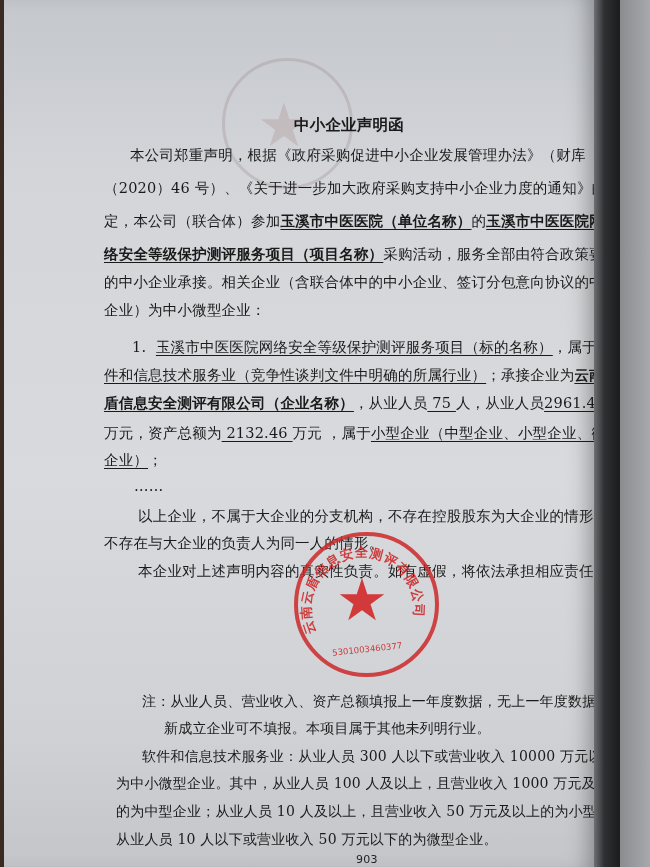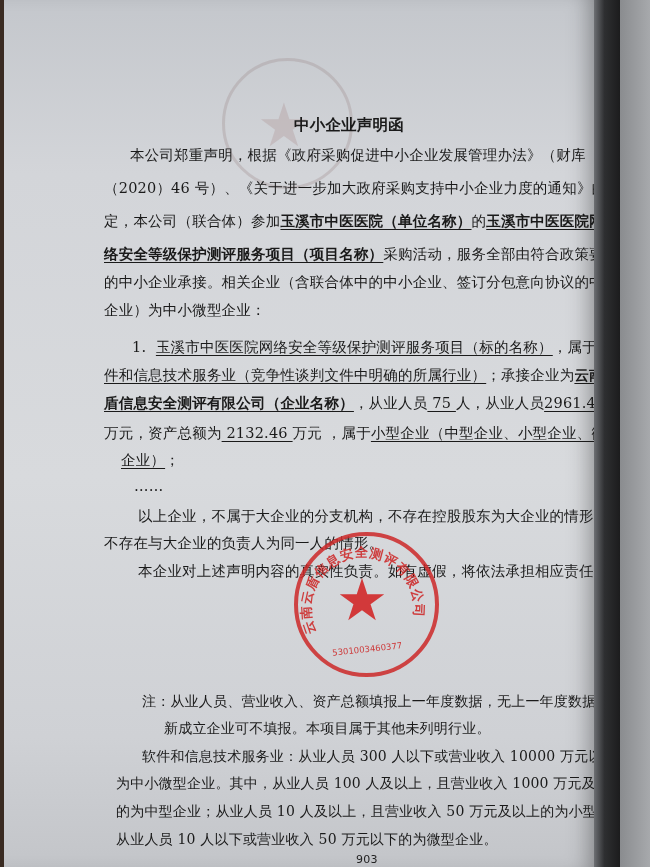--- a/index.html
+++ b/index.html
@@ -64,21 +64,21 @@
   </div>
   <div class="txt" style="left:100px;top:366px;">
     <span class="u">件和信息技术服务业（竞争性谈判文件中明确的所属行业）</span><span>；承接企业为</span><span class="u b">云南云</span>
   </div>
   <div class="txt" style="left:100px;top:394px;">
     <span class="u b">盾信息安全测评有限公司（企业名称）</span><span>，从业人员</span><span class="u"> 75 </span><span>人，从业人员</span><span class="u">2961.42</span>
   </div>
   <div class="txt" style="left:100px;top:424px;">
     <span>万元，资产总额为</span><span class="u"> 2132.46 </span><span>万元 ，属于</span><span class="u">小型企业（中型企业、小型企业、微型</span>
   </div>
-  <div class="txt" style="left:100px;top:451px;margin-left:17px;">
+  <div class="txt" style="left:100px;top:451px;">
     <span class="u">企业）</span><span>；</span>
   </div>
   <div class="txt" style="left:130px;top:478px;">……</div>
 
   <div class="txt" style="left:134px;top:507px;">以上企业，不属于大企业的分支机构，不存在控股股东为大企业的情形，也</div>
   <div class="txt" style="left:100px;top:534px;">不存在与大企业的负责人为同一人的情形。</div>
   <div class="txt" style="left:134px;top:562px;">本企业对上述声明内容的真实性负责。如有虚假，将依法承担相应责任。</div>
 
 
   <div class="seal seal-red">

